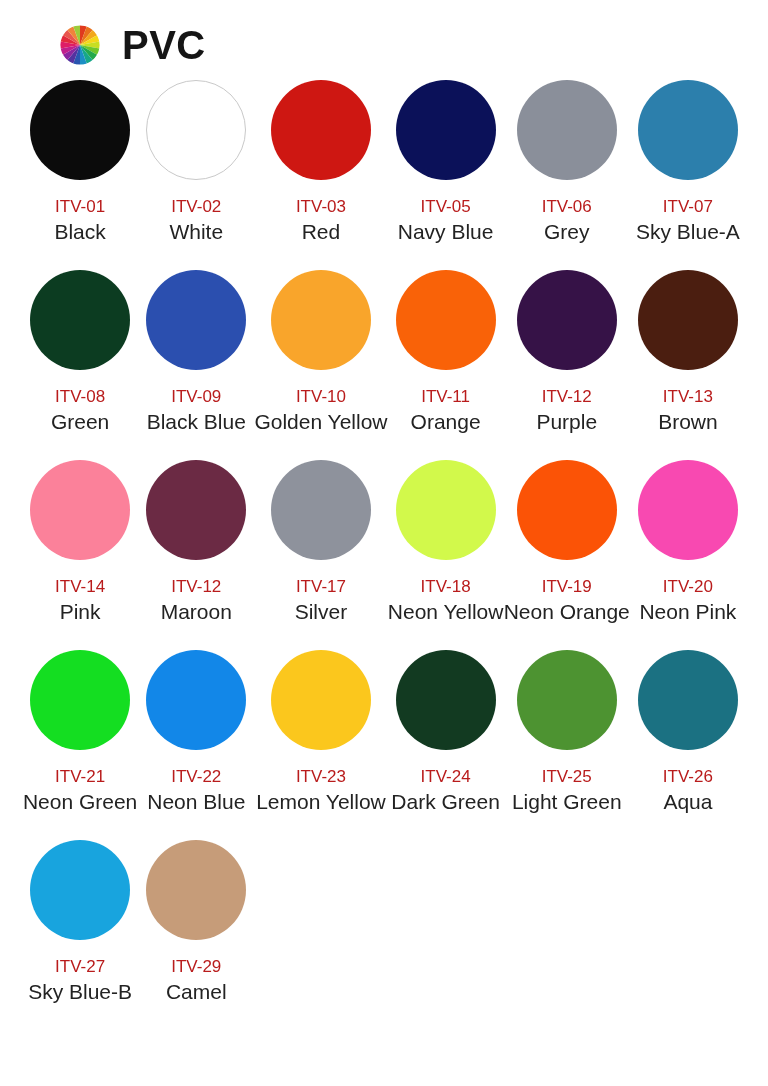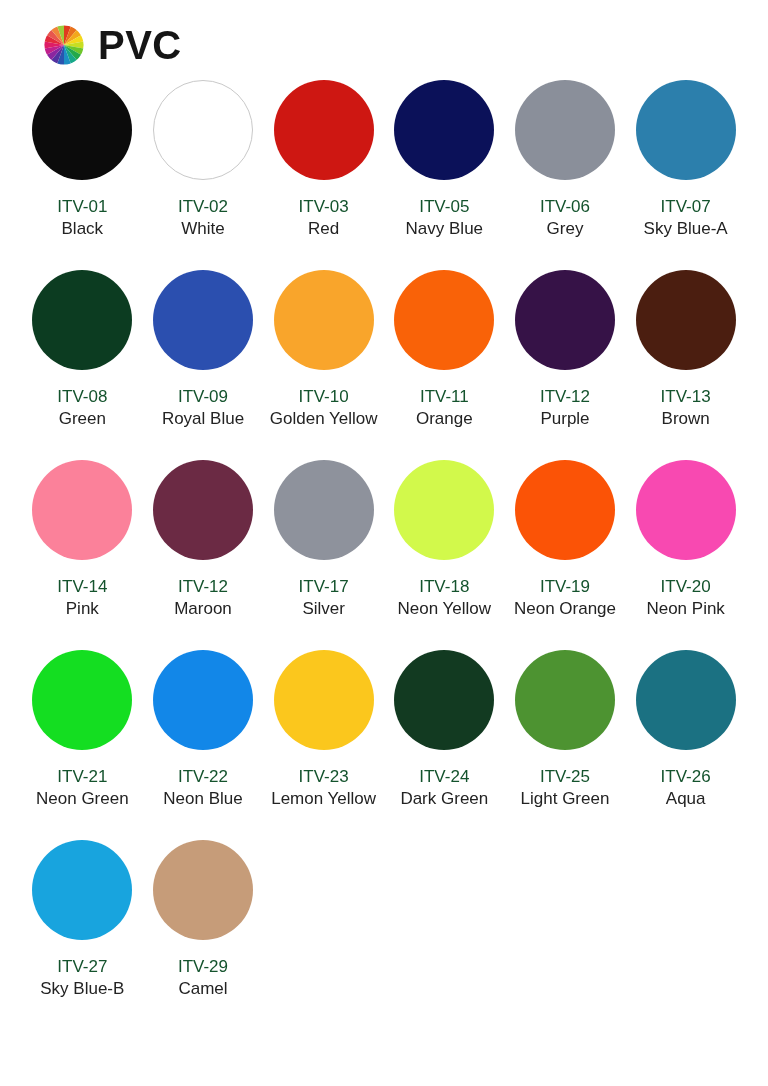--- a/index.html
+++ b/index.html
@@ -19,22 +19,22 @@
     width: 768px;
     height: 1086px;
     background: #ffffff;
     box-sizing: border-box;
   }
 
   
   .header {
     display: flex;
     align-items: center;
-    gap: 14px;
-    padding: 26px 0 0 44px;
+    gap: 22px;
+    padding: 26px 0 0 60px;
     height: 64px;
     box-sizing: border-box;
   }
   .logo-wheel {
     width: 40px;
     height: 40px;
     border-radius: 50%;
     flex: 0 0 40px;
     display: block;
   }
@@ -72,26 +72,26 @@
   }
   .dot.outlined {
     border: 1px solid #c9c9c9;
     width: 98px;
     height: 98px;
   }
   .code {
     margin-top: 16px;
     font-size: 17px;
     line-height: 1.32;
-    color: #14532d;
+    color: #b91c1c;
     text-align: center;
     white-space: nowrap;
   }
   .name {
-    font-size: 17px;
+    font-size: 21px;
     line-height: 1.32;
     color: #232323;
     text-align: right;
     white-space: nowrap;
   }
 </style>
 </head>
 <body>
 
 <div class="page">
@@ -152,21 +152,21 @@
         <div class="name">Sky Blue-A</div>
       </div>
       <div class="cell">
         <div class="dot" style="background: rgb(12, 60, 33);"></div>
         <div class="code">ITV-08</div>
         <div class="name">Green</div>
       </div>
       <div class="cell">
         <div class="dot" style="background: rgb(43, 79, 175);"></div>
         <div class="code">ITV-09</div>
-        <div class="name">Royal Blue</div>
+        <div class="name">Black Blue</div>
       </div>
       <div class="cell">
         <div class="dot" style="background: rgb(249, 165, 43);"></div>
         <div class="code">ITV-10</div>
         <div class="name">Golden Yellow</div>
       </div>
       <div class="cell">
         <div class="dot" style="background: rgb(249, 98, 8);"></div>
         <div class="code">ITV-11</div>
         <div class="name">Orange</div>

